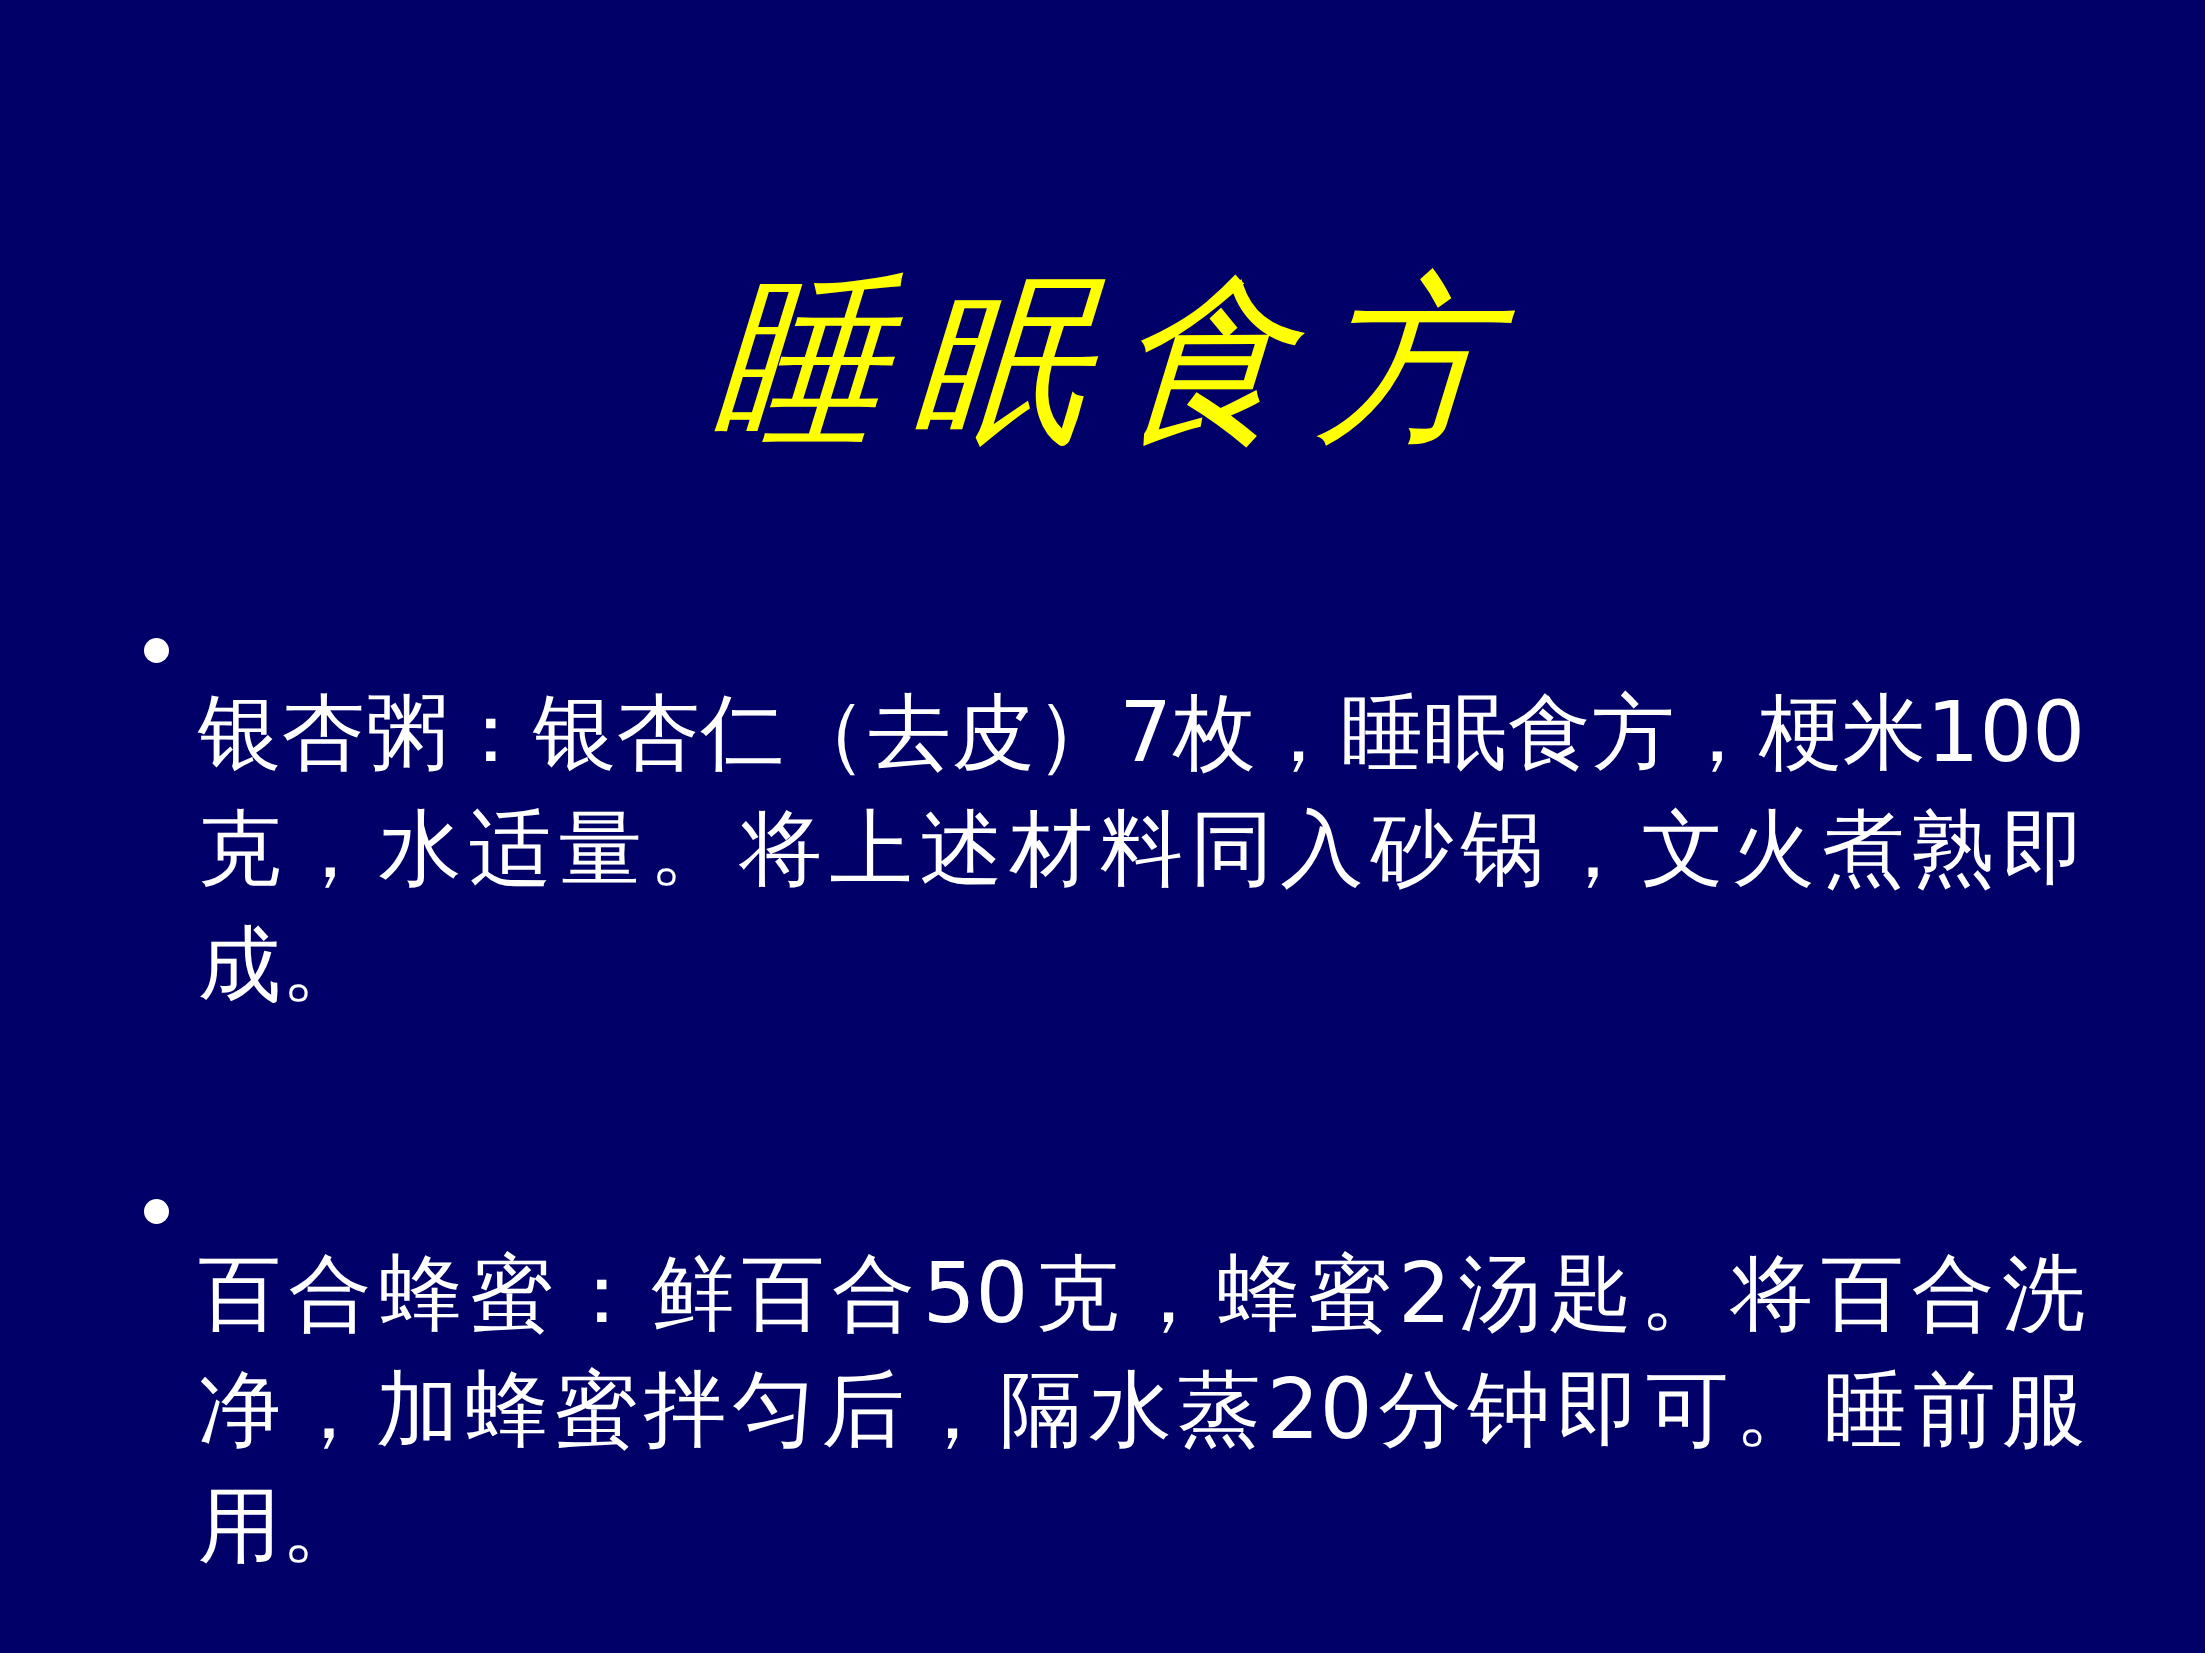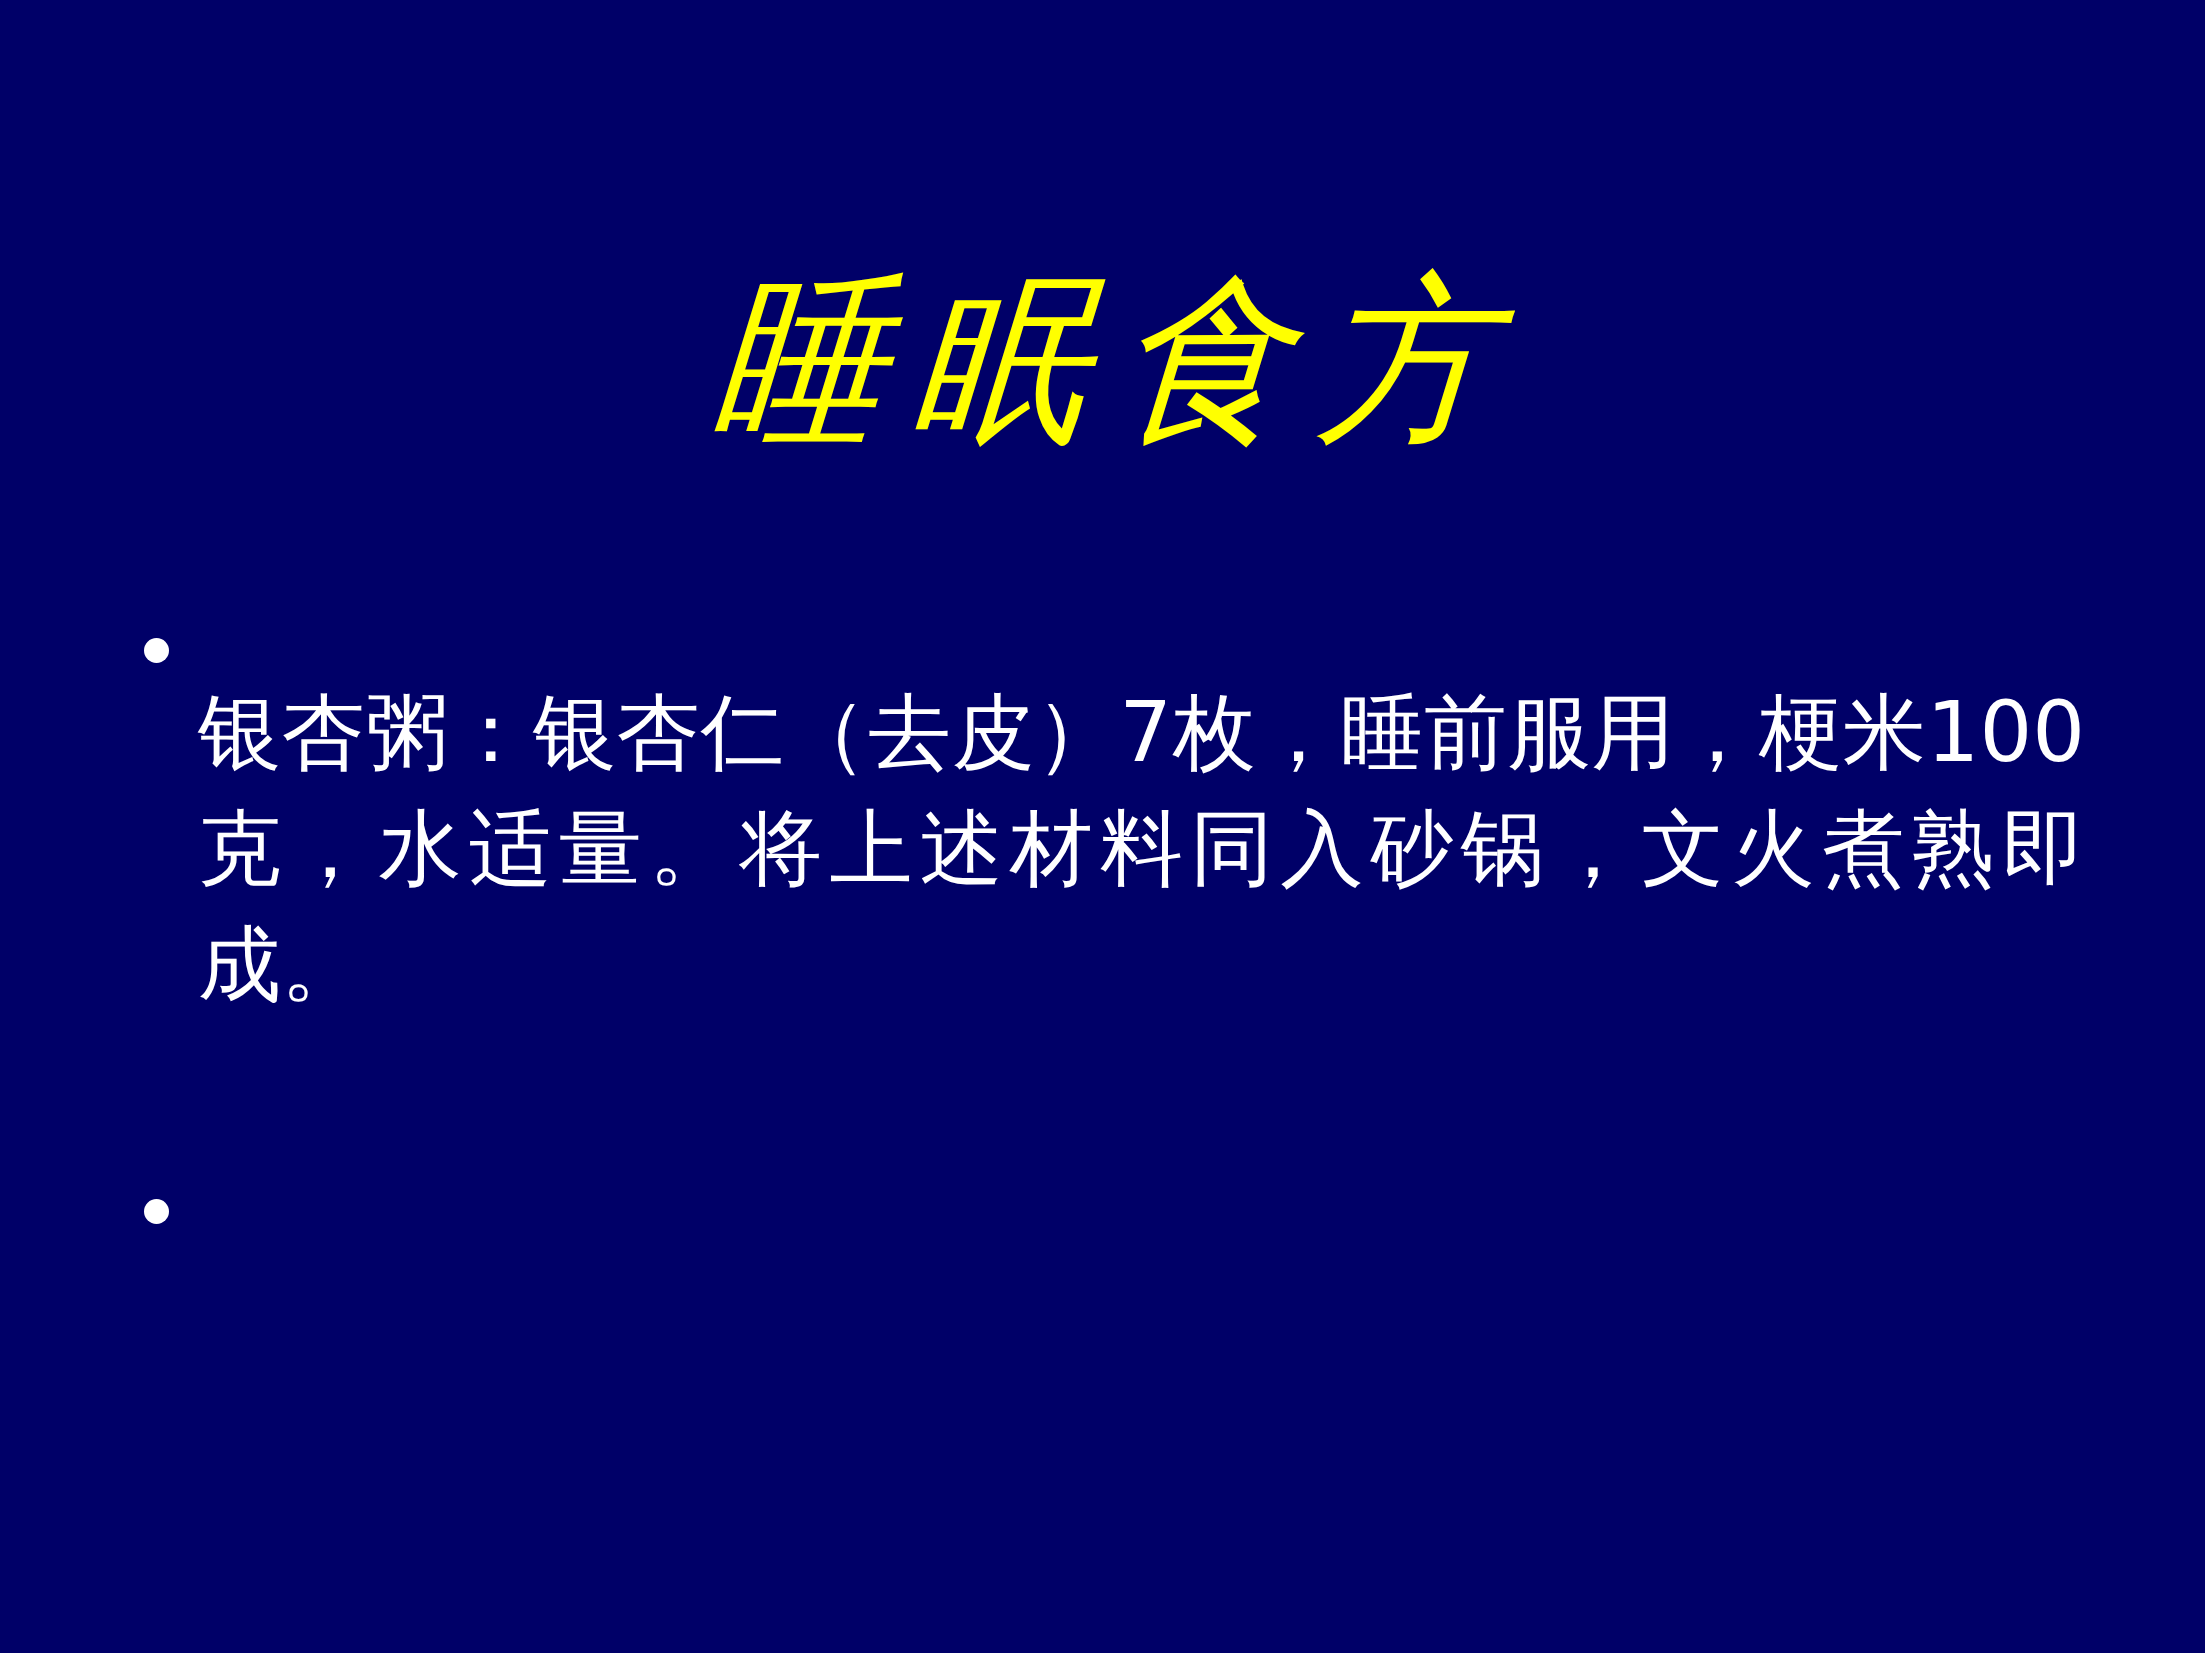--- a/index.html
+++ b/index.html
@@ -94,24 +94,25 @@
 <div id="slide">
 
   <div id="title-block">
     <h1 id="slide-title">睡眠食方</h1>
   </div>
 
   <div id="body-block">
 
     <div class="bullet-item">
       <span class="bullet-marker"></span>
-      <p class="bullet-text">银杏粥：银杏仁（去皮）7枚，睡前服用，梗米100克，水适量。将上述材料同入砂锅，文火煮熟即成。</p>
+      <p class="bullet-text">银杏粥：银杏仁（去皮）7枚，睡眠食方，梗米100克，水适量。将上述材料同入砂锅，文火煮熟即成。</p>
     </div>
 
     <div class="bullet-item">
       <span class="bullet-marker"></span>
+      <p class="bullet-text">百合蜂蜜：鲜百合50克，蜂蜜2汤匙。将百合洗净，加蜂蜜拌匀后，隔水蒸20分钟即可。睡前服用。</p>
     </div>
 
   </div>
 
 
 </div>
 
 
 </body></html>

